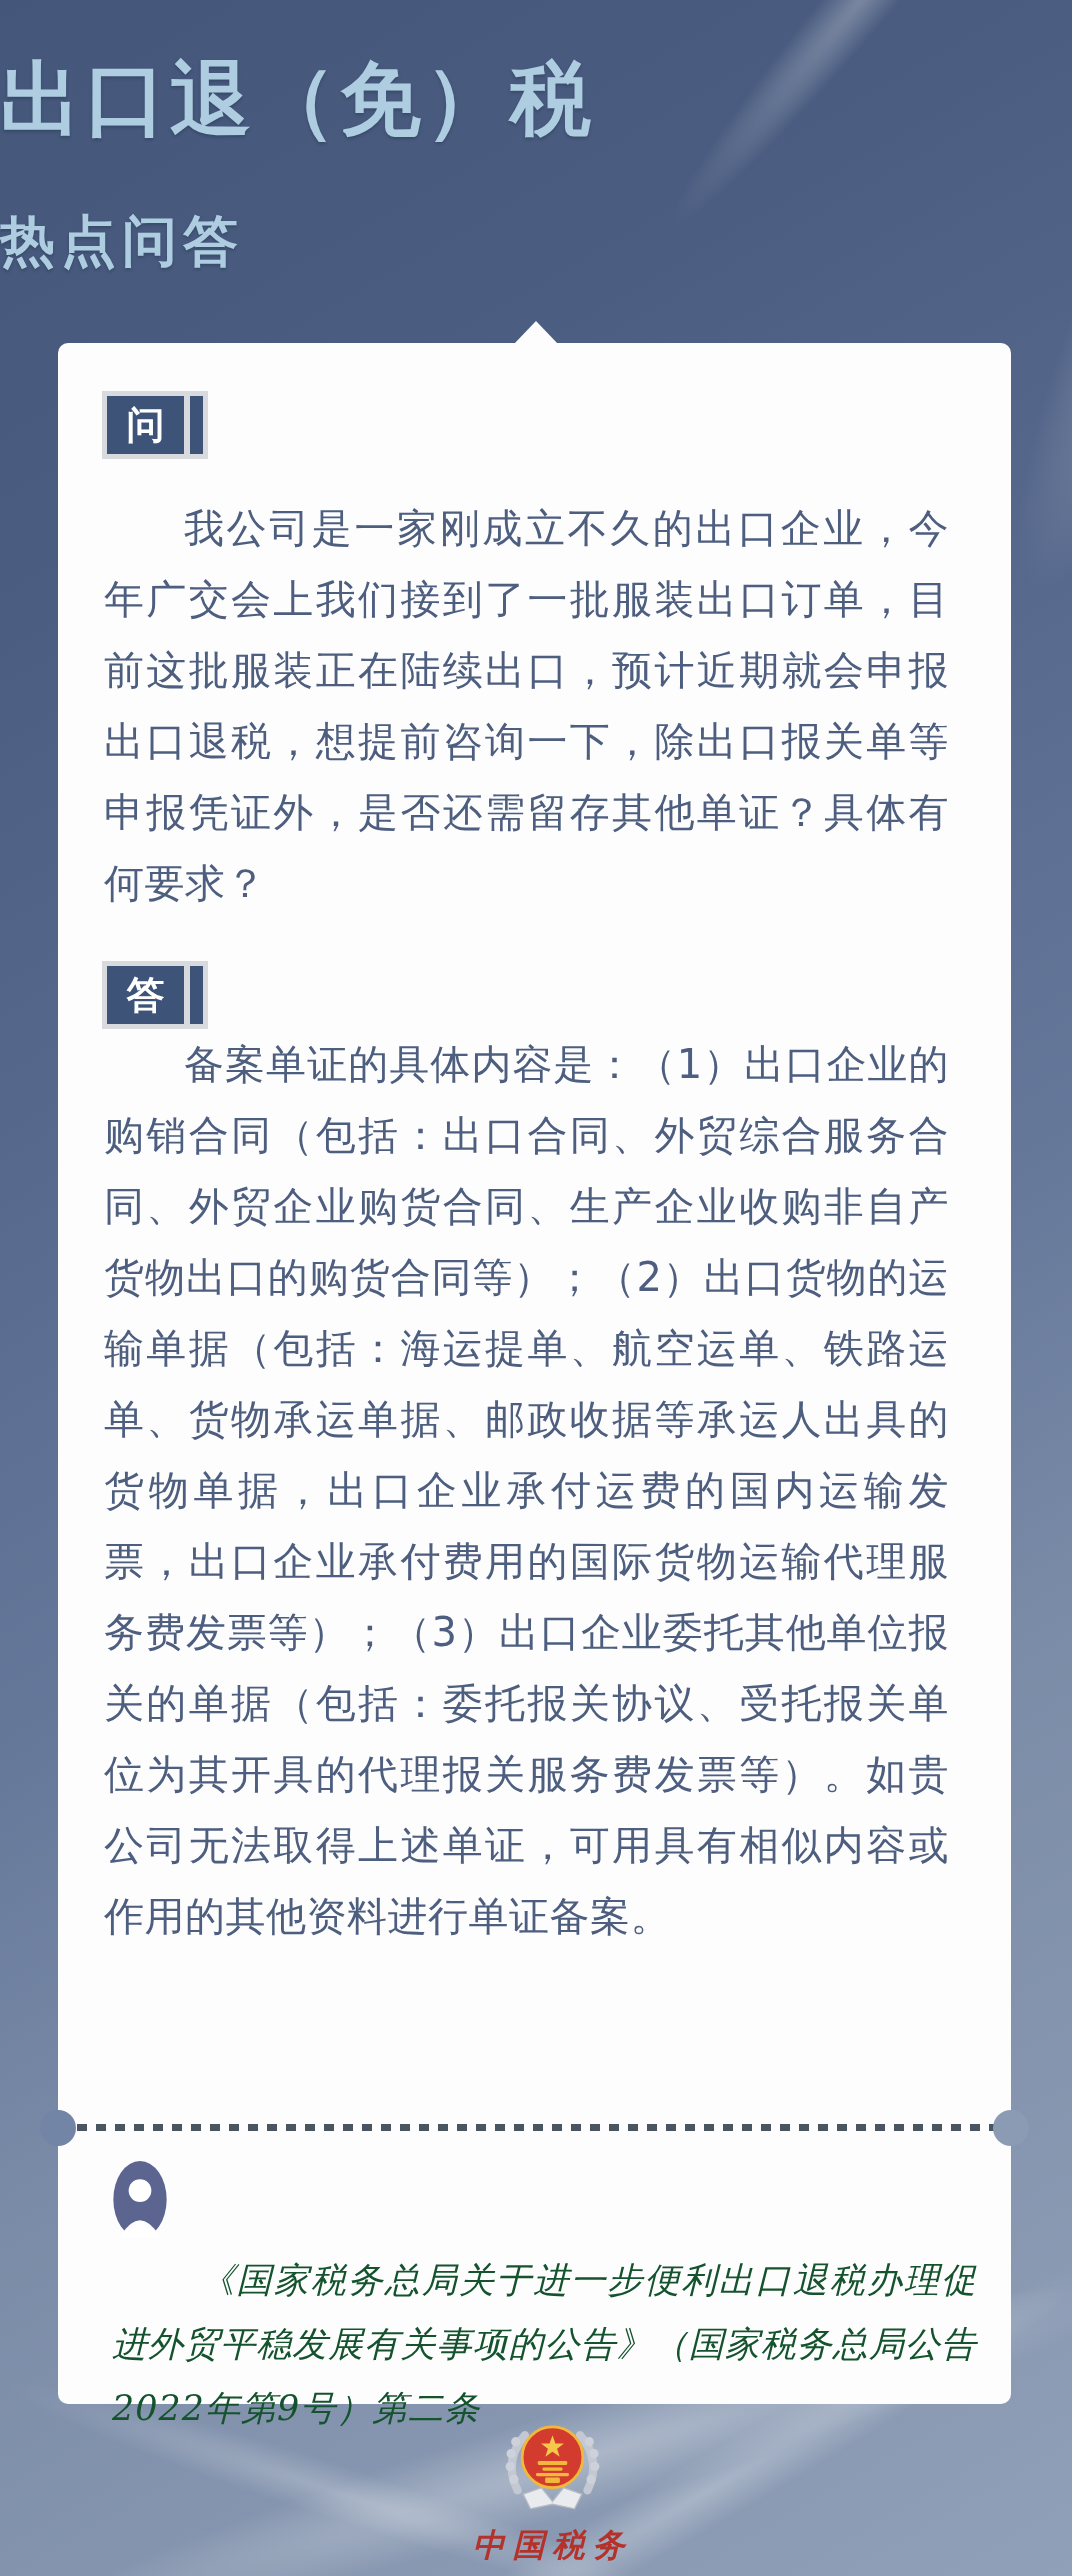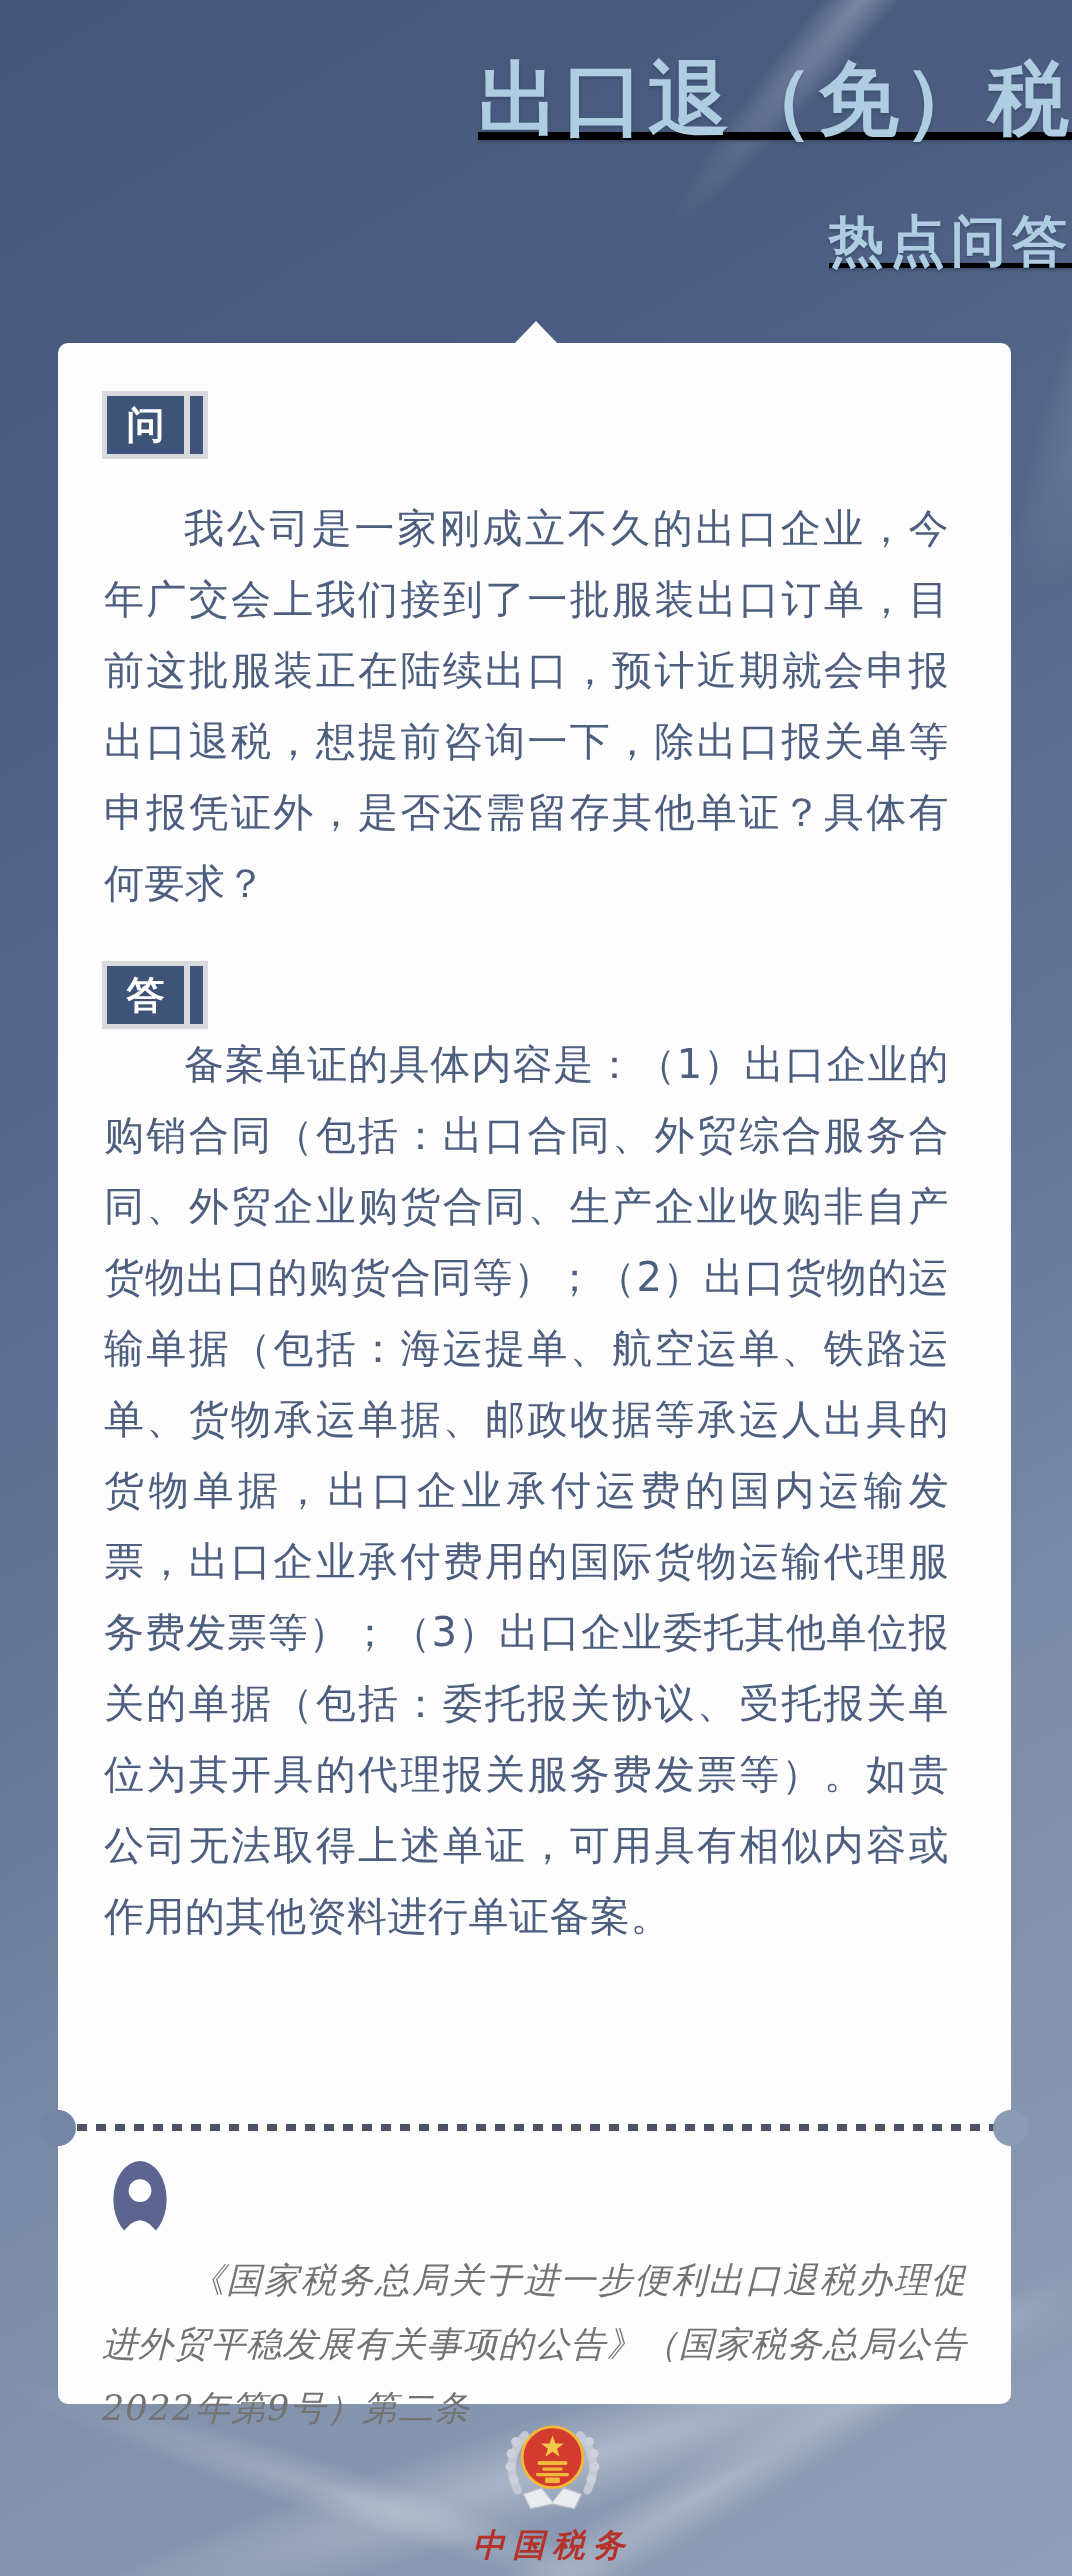--- a/index.html
+++ b/index.html
@@ -32,21 +32,21 @@
          background:radial-gradient(ellipse closest-side, rgba(255,255,255,.30), rgba(255,255,255,0) 70%);
          transform:rotate(-17deg); }
   .sw5 { width:1291px; height:99px; left:60px; top:2443px;
          background:radial-gradient(ellipse closest-side, rgba(255,255,255,.26), rgba(255,255,255,0) 70%);
          transform:rotate(-30deg); }
   .sw6 { width:993px; height:79px; left:-159px; top:2453px;
          background:radial-gradient(ellipse closest-side, rgba(255,255,255,.22), rgba(255,255,255,0) 70%);
          transform:rotate(18deg); }
 
   
-  .header { position:absolute; top:0; left:0; width:100%; text-align:right;text-decoration:underline; }
+  .header { position:absolute; top:0; left:0; width:100%; text-align:left; }
   .title-line1 {
     margin-top:46px; font-family:"DejaVu Serif", serif; font-weight:bold;
     font-size:81px; letter-spacing:4px; color:#aecde0;
     text-shadow:0 2px 3px rgba(30,45,70,.35);
   }
   .title-line2 {
     margin-top:50px; font-family:"DejaVu Serif", serif; font-weight:bold;
     font-size:55px; letter-spacing:6px; color:#aecde0;
     text-shadow:0 2px 3px rgba(30,45,70,.35);
   }
@@ -89,24 +89,24 @@
   .divider { position:absolute; left:0; top:1781px; width:100%; height:7px;
     background:repeating-linear-gradient(90deg, #4a5462 0 10px, rgba(0,0,0,0) 10px 19px);
   }
   .notch-circle { position:absolute; width:36px; height:36px; border-radius:50%; top:1767px; }
   .notch-left  { left:-18px;  background:#7285a6; }
   .notch-right { right:-18px; background:#8c9bb4; }
 
   .avatar { position:absolute; left:54px; top:1817px; }
 
   .citation {
-    position:absolute; left:0; top:1905px; width:100%;
+    position:absolute; left:10px; top:1905px; width:100%;
     padding:0 44px;
     font-family:"DejaVu Serif", serif; font-style:italic;
-    color:#737373; font-size:35px; line-height:64px;
+    color:#14532d; font-size:35px; line-height:64px;
     text-align:justify; text-indent:2.5em; letter-spacing:1px;
   }
 
   
   .footer { position:absolute; left:16px; top:2415px; width:100%; text-align:center; }
   .logo-text {
     margin-top:2px;
     font-family:"DejaVu Serif", serif; font-style:italic; font-weight:bold;
     font-size:32px; color:#b5322b; letter-spacing:8px;
   }

